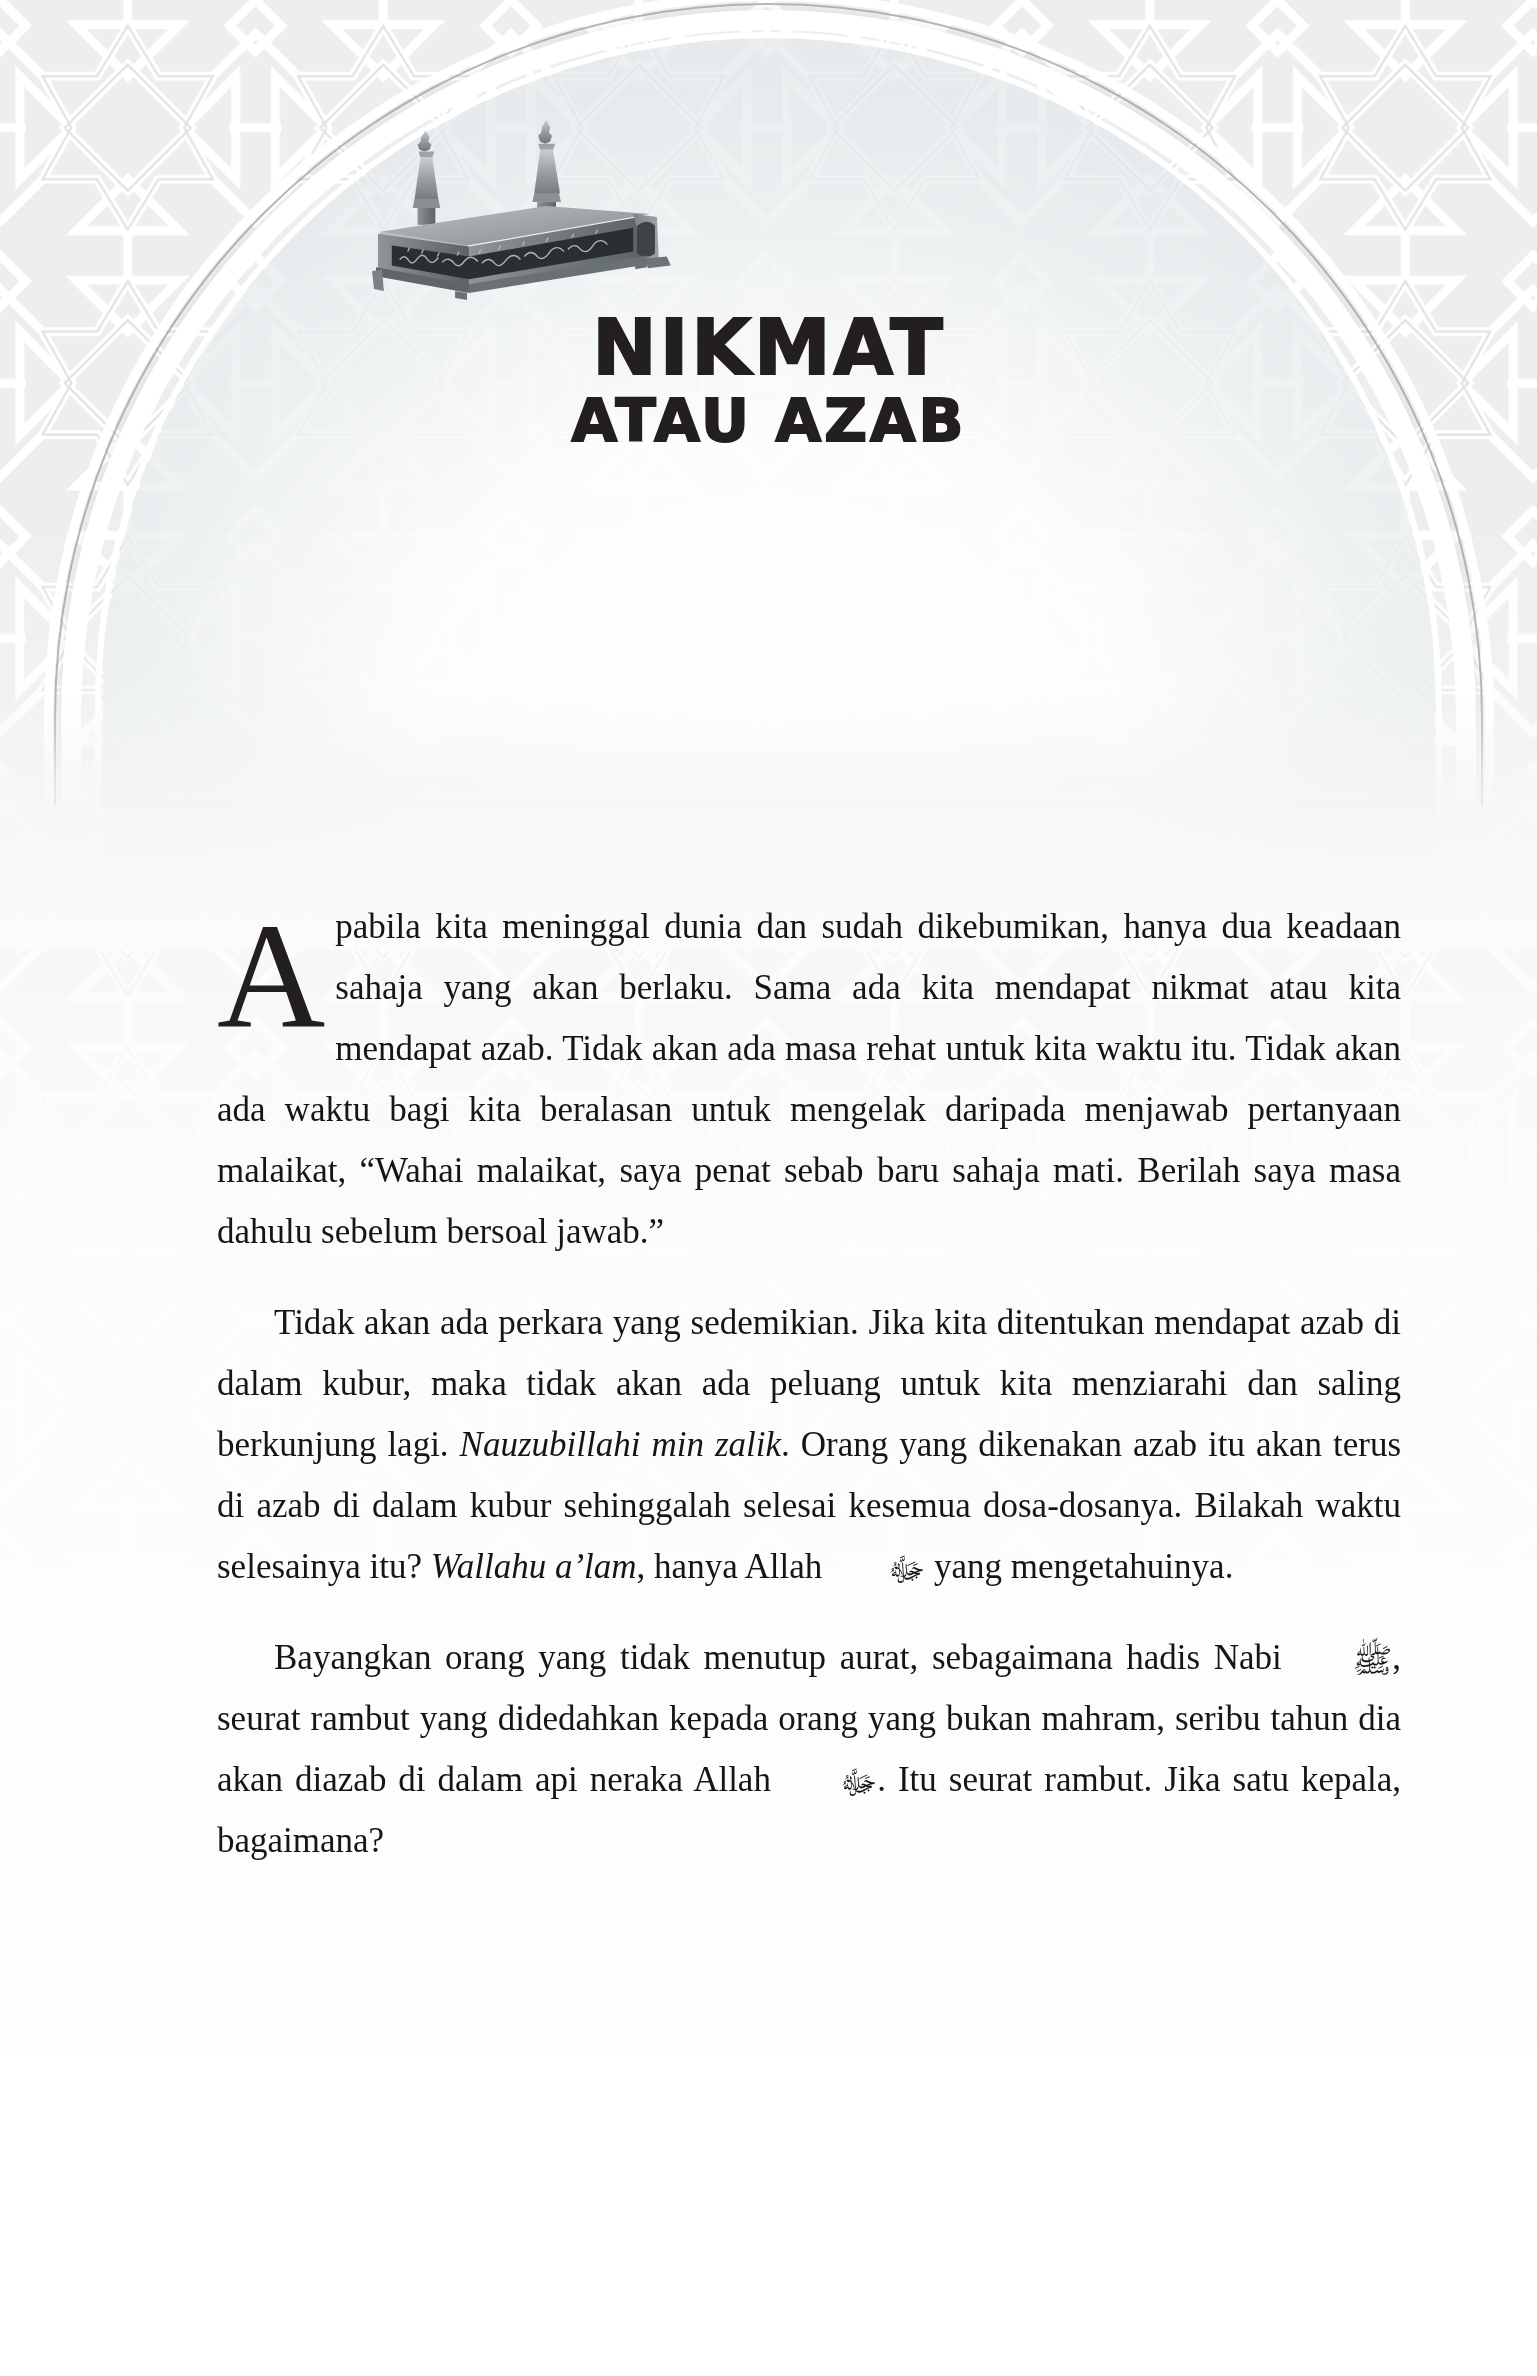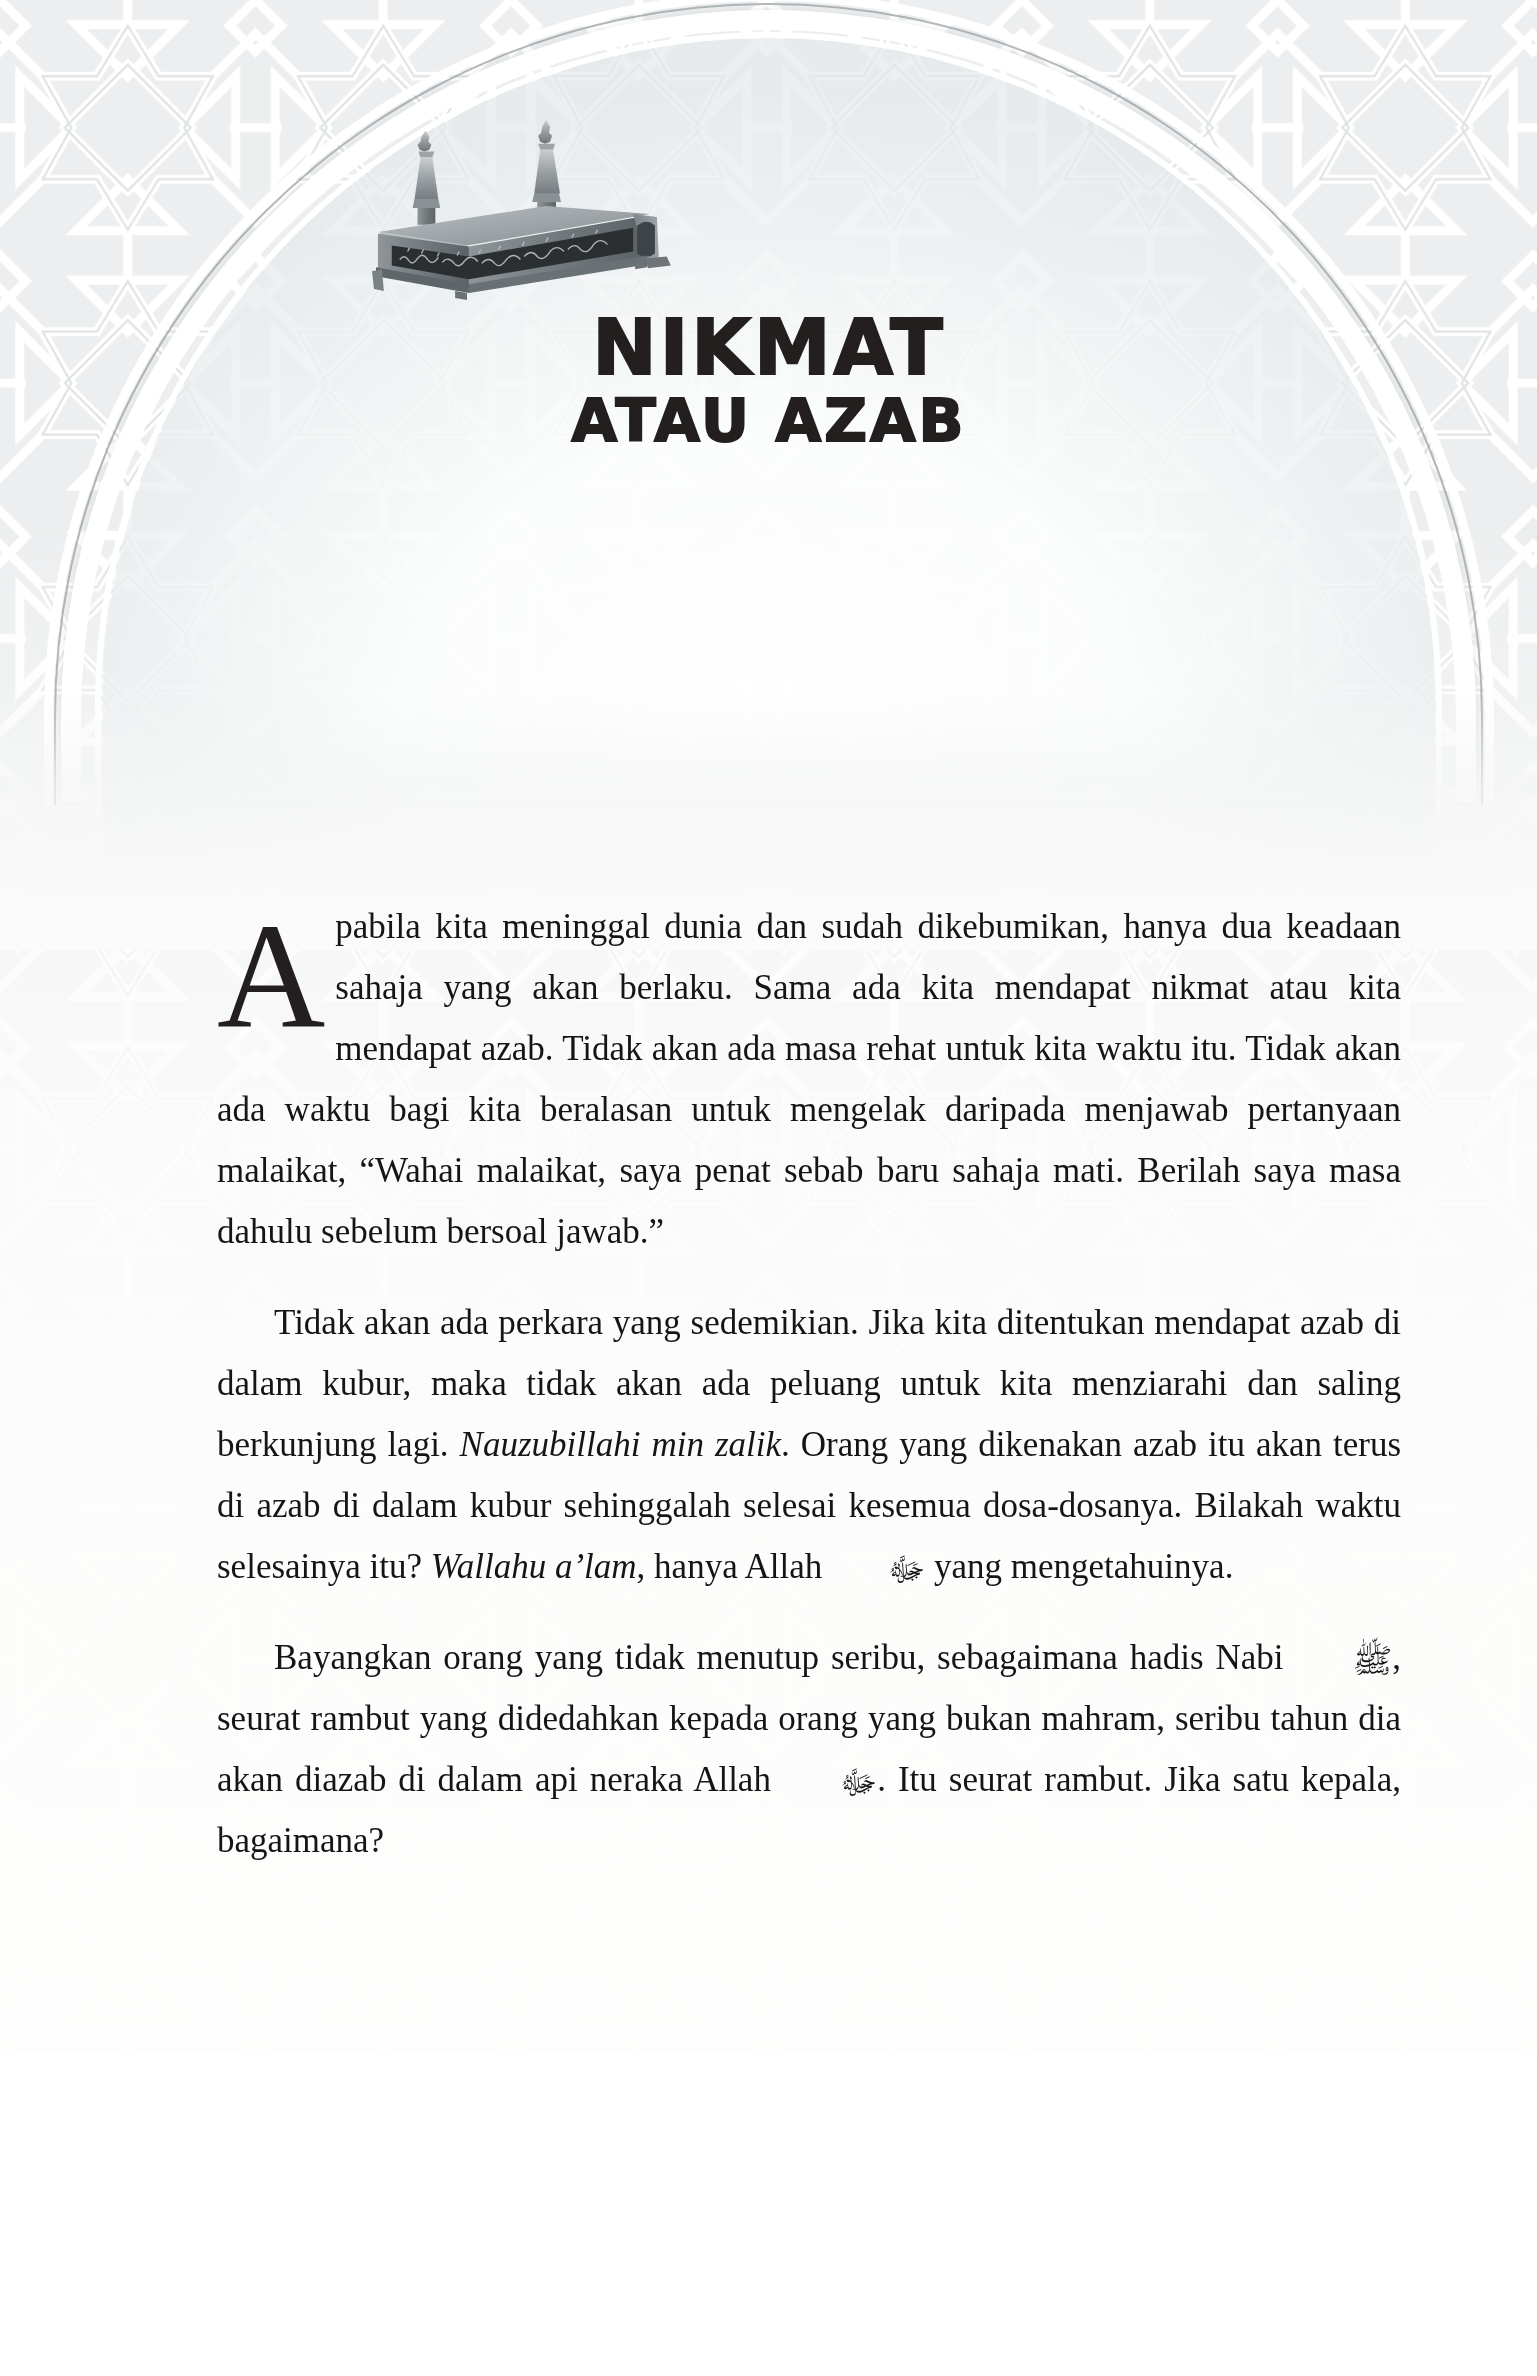--- a/index.html
+++ b/index.html
@@ -350,19 +350,19 @@
   </svg>
 
   <div class="title-block">
     <div class="title-line l1">NIKMAT</div>
     <div class="title-line l2">ATAU AZAB</div>
   </div>
 
   <div class="content">
     <p class="para lead"><span class="dropcap">A</span><span>pabila kita meninggal dunia dan sudah dikebumikan, hanya dua keadaan sahaja yang akan berlaku. Sama ada kita mendapat nikmat atau kita mendapat azab. Tidak akan ada masa rehat untuk kita waktu itu. Tidak akan ada waktu bagi kita beralasan untuk mengelak daripada menjawab pertanyaan malaikat, “Wahai malaikat, saya penat sebab baru sahaja mati. Berilah saya masa dahulu sebelum bersoal jawab.”</span></p>
     <p class="para indent"><span>Tidak akan ada perkara yang sedemikian. Jika kita ditentukan mendapat azab di dalam kubur, maka tidak akan ada peluang untuk kita menziarahi dan saling berkunjung lagi. </span><i>Nauzubillahi min zalik</i><span>. Orang yang dikenakan azab itu akan terus di azab di dalam kubur sehinggalah selesai kesemua dosa-dosanya. Bilakah waktu selesainya itu? </span><i>Wallahu a’lam</i><span>, hanya Allah </span><span class="glyph">ﷻ</span><span> yang mengetahuinya.</span></p>
-    <p class="para indent"><span>Bayangkan orang yang tidak menutup seribu, sebagaimana hadis Nabi </span><span class="glyph">ﷺ</span><span>, seurat rambut yang didedahkan kepada orang yang bukan mahram, seribu tahun dia akan diazab di dalam api neraka Allah </span><span class="glyph">ﷻ</span><span>. Itu seurat rambut. Jika satu kepala, bagaimana?</span></p>
+    <p class="para indent"><span>Bayangkan orang yang tidak menutup aurat, sebagaimana hadis Nabi </span><span class="glyph">ﷺ</span><span>, seurat rambut yang didedahkan kepada orang yang bukan mahram, seribu tahun dia akan diazab di dalam api neraka Allah </span><span class="glyph">ﷻ</span><span>. Itu seurat rambut. Jika satu kepala, bagaimana?</span></p>
   </div>
 
   <div class="folio">105</div>
 
 </div>
 
 
 </body></html>

